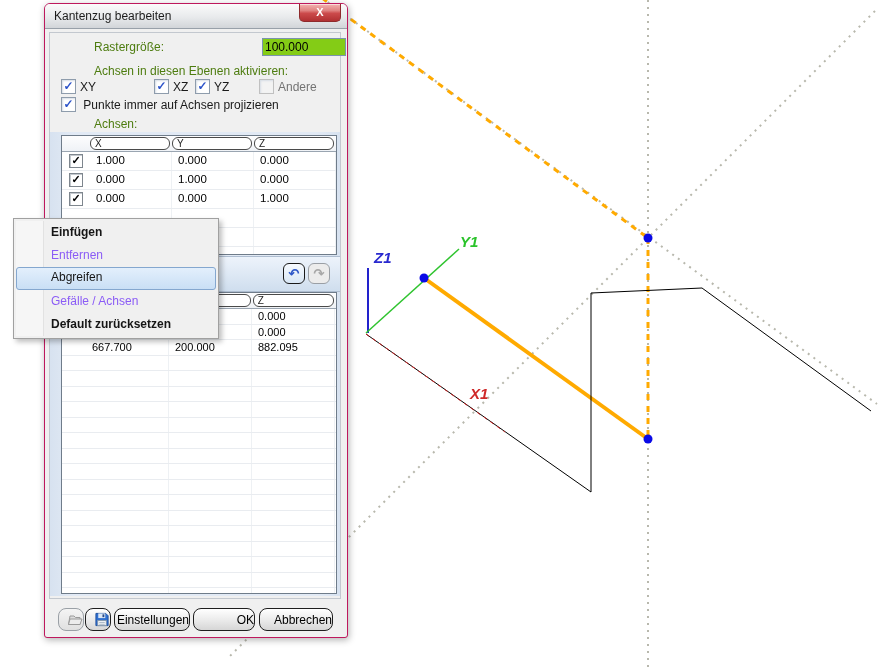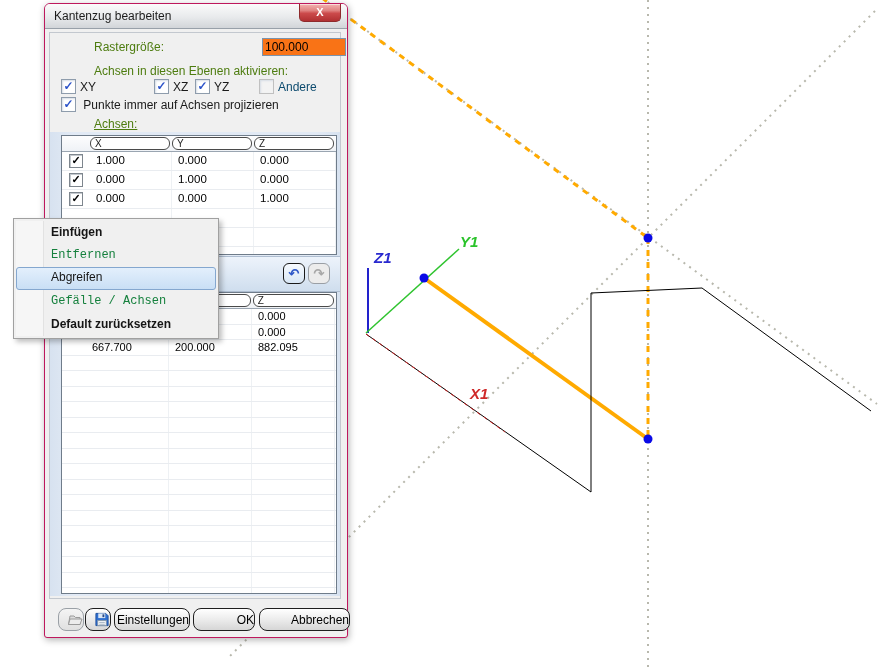--- a/index.html
+++ b/index.html
@@ -32,31 +32,31 @@
     color:#fff;text-align:center;font-weight:bold;font-size:11px;line-height:16px;
     box-shadow:inset 0 1px 0 rgba(255,255,255,.55);cursor:default;
   }
   .panel{
     position:absolute;left:4px;top:28px;width:290px;height:565px;
     border:1px solid #c3c8cf;background:#f0f0f0;
   }
   .lbl{position:absolute;font-size:12px;color:#4d7c0f;white-space:nowrap;margin-left:36px;}
   .txtinput{
     position:absolute;left:212px;top:5px;width:78px;height:16px;
-    border:1px solid #7a93ad;background:#f97316;font-size:12px;
+    border:1px solid #7a93ad;background:#84cc16;font-size:12px;
     font-family:"Liberation Sans",sans-serif;padding:0 2px;color:#000;
   }
   
   .cb{display:inline-block;width:13px;height:13px;background:#fff;border:1px solid #8e9cac;
       box-shadow:inset 1px 1px 2px #d7dee6;font-size:12px;line-height:12px;text-align:center;
       color:#2b52c9;font-weight:bold;vertical-align:middle;}
   .cb.disabled{background:#f3f3f3;border-color:#c0c0c0;}
   .cbrow-item{position:absolute;top:46px;font-size:12px;color:#1a1a1a;}
   .cbrow-item .t{margin-left:4px;vertical-align:middle;}
-  .cbrow-item.disabled .t{color:#0c4a6e;}
+  .cbrow-item.disabled .t{color:#737373;}
 
   
   .tablezone{position:absolute;left:0;top:99px;width:290px;height:464px;
     background:linear-gradient(90deg,#d7e2f0,#e2eaf5 8%,#e2eaf5 92%,#d7e2f0);}
   .dtable{position:absolute;background:#fff;border:1px solid #6f7c8a;overflow:hidden;}
   .dtable.axes{left:11px;top:3px;width:274px;height:118px;}
   .dtable.points{left:11px;top:160px;width:274px;height:300px;}
   .thead{display:flex;height:15px;background:linear-gradient(#fdfdfe,#eff2f6);
     border-bottom:1px solid #9aa5b1;}
   .cbcol{width:28px;flex:none;}
@@ -85,36 +85,36 @@
 
   
   .btn{position:absolute;top:604px;height:23px;border:1px solid #1f1f1f;border-radius:8px;
     background:linear-gradient(#ffffff,#ececec 50%,#d6d6d6);
     font-size:12px;color:#000;text-align:right;font-family:"Liberation Sans",sans-serif;padding:0;}
   .btn.icon{width:26px;}
   .btn.icon svg{margin-top:2px;}
   .btn.icon.disabled{border-color:#9aa0a6;background:linear-gradient(#f4f4f4,#e0e0e0);}
   .btn.settings{left:69px;width:76px;}
   .btn.ok{left:148px;width:62px;}
-  .btn.cancel{left:214px;width:91px;}
+  .btn.cancel{left:214px;width:74px;}
   .btn.open{left:13px;}
   .btn.save{left:40px;}
 
   
   .context-menu{
     position:absolute;left:13px;top:218px;width:200px;z-index:30;
     background:#f0f0f0;border:1px solid #a0a0a0;padding:2px;
     box-shadow:3px 3px 5px rgba(0,0,0,.25);
   }
   .menu-gutter{position:absolute;left:2px;top:2px;bottom:2px;width:27px;
     background:#f6f6f6;border-right:1px solid #e2e2e2;}
   .menu-item{position:relative;height:21px;line-height:21px;padding-left:34px;
     font-size:12px;color:#151515;border-radius:3px;border:1px solid transparent;}
   .menu-item.bold{font-weight:bold;}
-  .menu-item.disabled{color:#15803d;font-family:Liberation Mono, monospace;}
+  .menu-item.disabled{color:#8b5cf6;}
   .menu-item.selected{
     background:linear-gradient(#e3effc,#c9dff5);
     border:1px solid #84a7cf;line-height:19px;
   }
 </style>
 </head>
 <body>
 
 <svg id="canvas" width="878" height="669">
     <polyline points="648,0 648,669" fill="none" stroke="#b8b8ad" stroke-width="2" stroke-dasharray="2 5"></polyline>
@@ -154,21 +154,21 @@
         <div class="cbrow-item" style="left: 78px; padding-left: 26px;"><span class="cb">✓</span><span class="t">XZ</span></div>
         <div class="cbrow-item" style="left: 145px;"><span class="cb">✓</span><span class="t">YZ</span></div>
         <div class="cbrow-item disabled" style="left: 209px;"><span class="cb disabled"></span><span class="t">Andere</span></div>
       </div>
 
     <div class="cbrow-item" style="left:11px;top:64px;">
       <span class="cb" id="project-cb">✓</span>
       <span class="t">Punkte immer auf Achsen projizieren</span>
     </div>
 
-    <span class="lbl" style="left:8px;top:84px;text-decoration:underline;">Achsen:</span>
+    <span class="lbl" style="left:8px;top:84px;">Achsen:</span>
 
     <div class="tablezone">
 
       <div class="dtable axes">
         <div class="thead">
           <div class="cbcol"></div>
           <div class="th-pill">X</div>
           <div class="th-pill">Y</div>
           <div class="th-pill">Z</div>
         </div>

